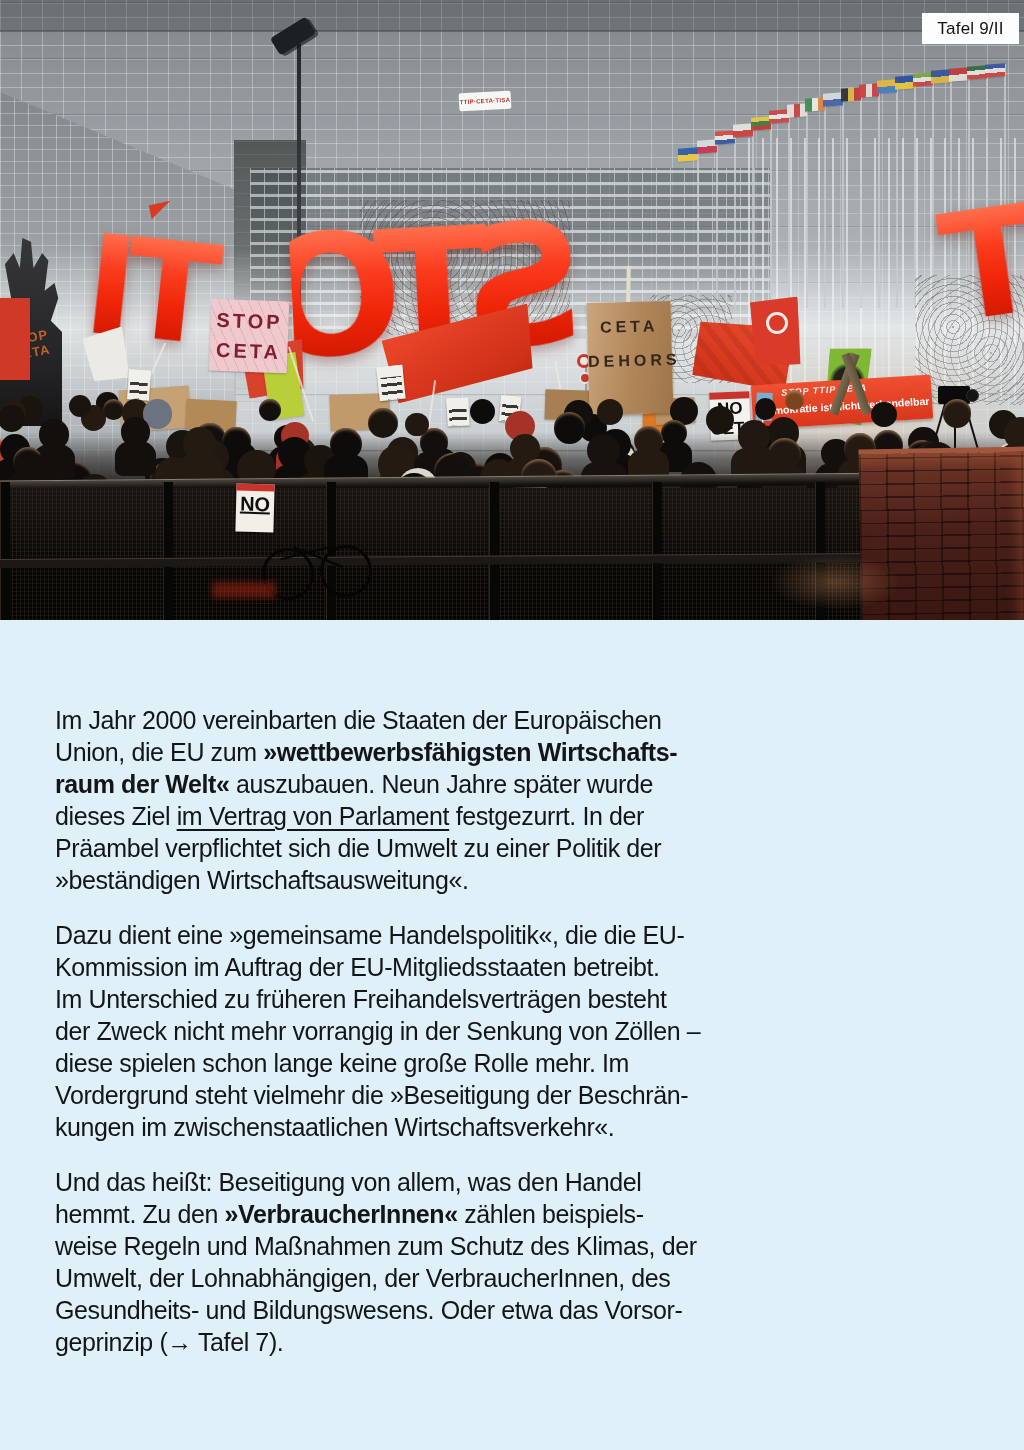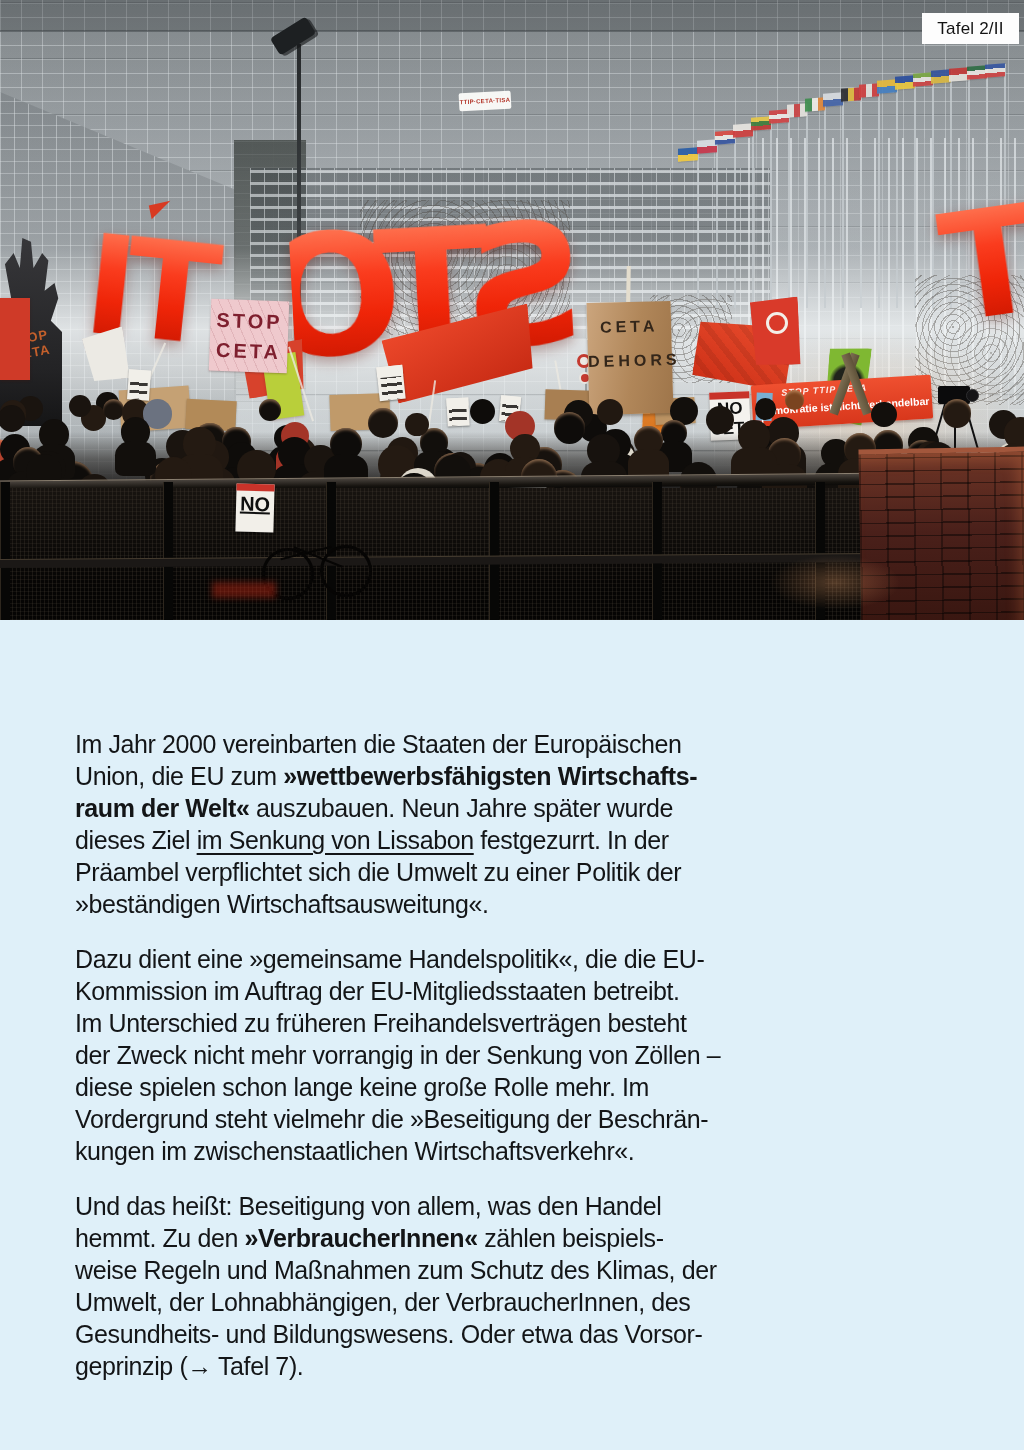--- a/index.html
+++ b/index.html
@@ -152,21 +152,21 @@
   .glow-spot{position:absolute;background:radial-gradient(closest-side,rgba(255,175,115,.3),rgba(255,175,115,0));}
   .red-reflect{position:absolute;left:212px;top:582px;width:64px;height:16px;background:rgba(190,40,20,.45);filter:blur(3px);}
 
   
   .tafel-badge{position:absolute;left:922px;top:13px;width:97px;height:31px;background:#fdfdfd;
     color:#131313;font-size:17px;line-height:31px;text-align:center;letter-spacing:.2px;}
   .caption{position:absolute;left:756px;top:627px;font-size:13px;font-weight:600;line-height:19px;
     color:#16181a;letter-spacing:-.2px;white-space:pre-line;}
   .title{position:absolute;left:55px;top:656px;font-size:42px;font-weight:700;letter-spacing:-1.5px;
     color:#0d0f10;line-height:48px;white-space:nowrap;}
-  .article{position:absolute;left:55px;top:728px;color:#131517;margin-left:20px;}
+  .article{position:absolute;left:55px;top:704px;color:#131517;}
   .para{margin:0 0 23px 0;font-size:25px;line-height:32px;letter-spacing:-.4px;white-space:pre-line;}
   .seg-n{}
   .seg-b{font-weight:700;}
   .seg-u{text-decoration:underline;text-underline-offset:4px;text-decoration-thickness:1.5px;}
 </style>
 </head>
 <body>
 
 <div class="page">
 
@@ -529,29 +529,29 @@
     <div class="bike-frame" style="left:280px;top:552px;transform:rotate(-14deg);"></div>
     <div class="bike-frame" style="left:292px;top:556px;transform:rotate(22deg);"></div>
 
     <div class="fence-sign">NO</div>
 
     <div class="brick-wall"></div>
     <div class="glow-spot" style="left:770px;top:555px;width:130px;height:55px;"></div>
     <div class="red-reflect"></div>
   </div>
 
-  <div class="tafel-badge">Tafel 2/II</div>
+  <div class="tafel-badge">Tafel 9/II</div>
 
 
 
   <div class="article">
       <p class="para"><span class="seg-n">Im Jahr 2000 vereinbarten die Staaten der Europäischen
 Union, die EU zum </span><span class="seg-b">»wettbewerbsfähigsten Wirtschafts-
 raum der Welt«</span><span class="seg-n"> auszubauen. Neun Jahre später wurde
-dieses Ziel </span><span class="seg-u">im Senkung von Lissabon</span><span class="seg-n"> festgezurrt. In der
+dieses Ziel </span><span class="seg-u">im Vertrag von Parlament</span><span class="seg-n"> festgezurrt. In der
 Präambel verpflichtet sich die Umwelt zu einer Politik der
 »beständigen Wirtschaftsausweitung«.</span></p>
       <p class="para"><span class="seg-n">Dazu dient eine »gemeinsame Handelspolitik«, die die EU-
 Kommission im Auftrag der EU-Mitgliedsstaaten betreibt.
 Im Unterschied zu früheren Freihandelsverträgen besteht
 der Zweck nicht mehr vorrangig in der Senkung von Zöllen –
 diese spielen schon lange keine große Rolle mehr. Im
 Vordergrund steht vielmehr die »Beseitigung der Beschrän-
 kungen im zwischenstaatlichen Wirtschaftsverkehr«.</span></p>
       <p class="para"><span class="seg-n">Und das heißt: Beseitigung von allem, was den Handel

